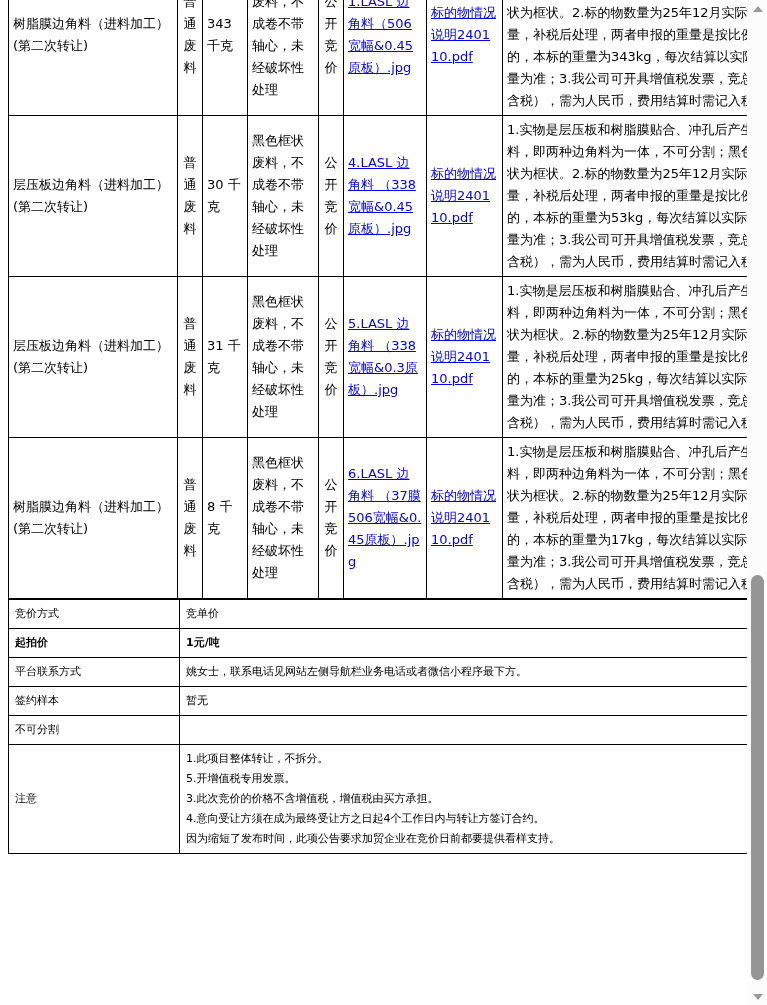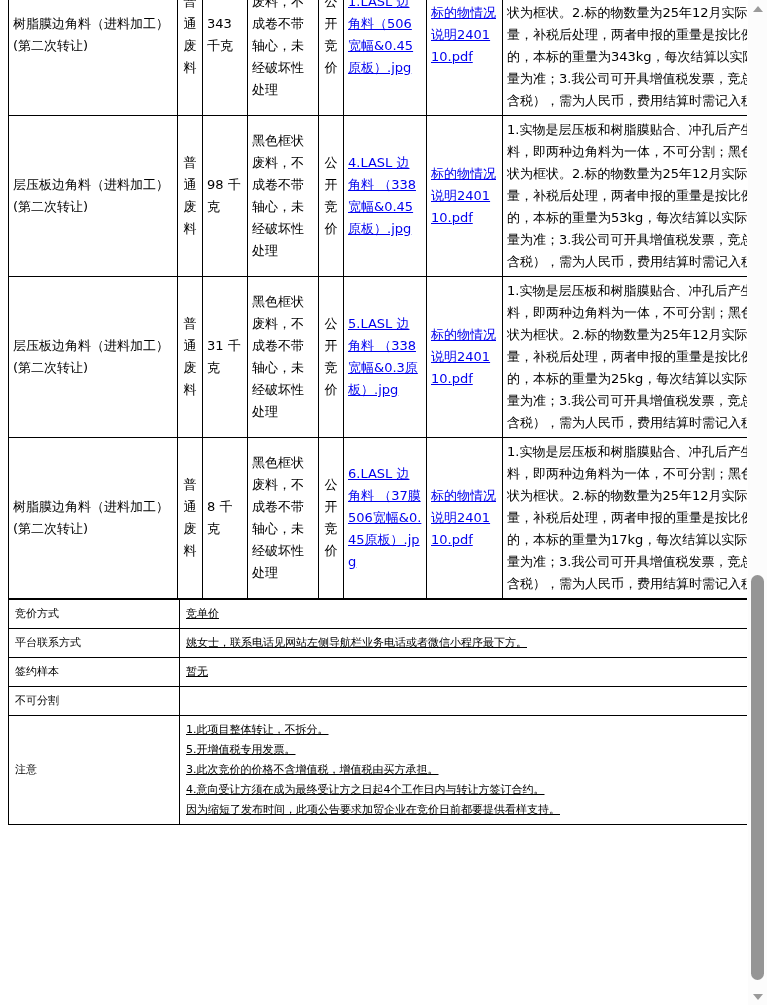--- a/index.html
+++ b/index.html
@@ -65,21 +65,21 @@
     margin-left: 8px;
   }
   table.info-table td {
     border: 1px solid #000000;
     padding: 4px 6px;
     font-size: 11px;
     line-height: 20px;
     vertical-align: middle;
   }
   td.info-label { width: 158px; }
-  td.info-value { width: 571px; text-decoration: underline; }
+  td.info-value { width: 571px; }
   td.bold, .bold { font-weight: bold; }
   td.info-notes { line-height: 25px; padding-top: 5px; padding-bottom: 5px; }
   td.info-notes div { white-space: nowrap; }
 
   
   #scrollbar {
     position: absolute;
     right: 0; top: 0;
     width: 19px;
     height: 1005px;
@@ -132,21 +132,21 @@
         <td class="c-qty">343 千克</td>
         <td class="c-spec">黑色框状废料，不成卷不带轴心，未经破坏性处理</td>
         <td class="c-mode">公开竞价</td>
         <td class="c-pic"><a class="flink" href="#">1.LASL 边角料（506宽幅&amp;0.45原板）.jpg</a></td>
         <td class="c-doc"><a class="flink" href="#">标的物情况说明240110.pdf</a></td>
         <td class="c-desc">1.实物是层压板和树脂膜贴合、冲孔后产生的边角料，即两种边角料为一体，不可分割；黑色的，形状为框状。2.标的物数量为25年12月实际产生的量，补税后处理，两者申报的重量是按比例拆分的，本标的重量为343kg，每次结算以实际出厂数量为准；3.我公司可开具增值税发票，竞总价（未含税），需为人民币，费用结算时需记入税金。</td>
       </tr>
       <tr>
         <td class="c-name">层压板边角料（进料加工）(第二次转让)</td>
         <td class="c-type">普通废料</td>
-        <td class="c-qty">98 千克</td>
+        <td class="c-qty">30 千克</td>
         <td class="c-spec">黑色框状废料，不成卷不带轴心，未经破坏性处理</td>
         <td class="c-mode">公开竞价</td>
         <td class="c-pic"><a class="flink" href="#">4.LASL 边角料 （338宽幅&amp;0.45原板）.jpg</a></td>
         <td class="c-doc"><a class="flink" href="#">标的物情况说明240110.pdf</a></td>
         <td class="c-desc">1.实物是层压板和树脂膜贴合、冲孔后产生的边角料，即两种边角料为一体，不可分割；黑色的，形状为框状。2.标的物数量为25年12月实际产生的量，补税后处理，两者申报的重量是按比例拆分的，本标的重量为53kg，每次结算以实际出厂数量为准；3.我公司可开具增值税发票，竞总价（未含税），需为人民币，费用结算时需记入税金。</td>
       </tr>
       <tr>
         <td class="c-name">层压板边角料（进料加工）(第二次转让)</td>
         <td class="c-type">普通废料</td>
         <td class="c-qty">31 千克</td>
@@ -167,20 +167,24 @@
         <td class="c-desc">1.实物是层压板和树脂膜贴合、冲孔后产生的边角料，即两种边角料为一体，不可分割；黑色的，形状为框状。2.标的物数量为25年12月实际产生的量，补税后处理，两者申报的重量是按比例拆分的，本标的重量为17kg，每次结算以实际出厂数量为准；3.我公司可开具增值税发票，竞总价（未含税），需为人民币，费用结算时需记入税金。</td>
       </tr>
     </tbody>
   </table>
 
   <table class="info-table">
     <tbody>
       <tr>
         <td class="info-label">竞价方式</td>
         <td class="info-value">竞单价</td>
+      </tr>
+      <tr>
+        <td class="info-label bold">起拍价</td>
+        <td class="info-value bold">1元/吨</td>
       </tr>
       <tr>
         <td class="info-label">平台联系方式</td>
         <td class="info-value">姚女士，联系电话见网站左侧导航栏业务电话或者微信小程序最下方。</td>
       </tr>
       <tr>
         <td class="info-label">签约样本</td>
         <td class="info-value">暂无</td>
       </tr>
       <tr>

